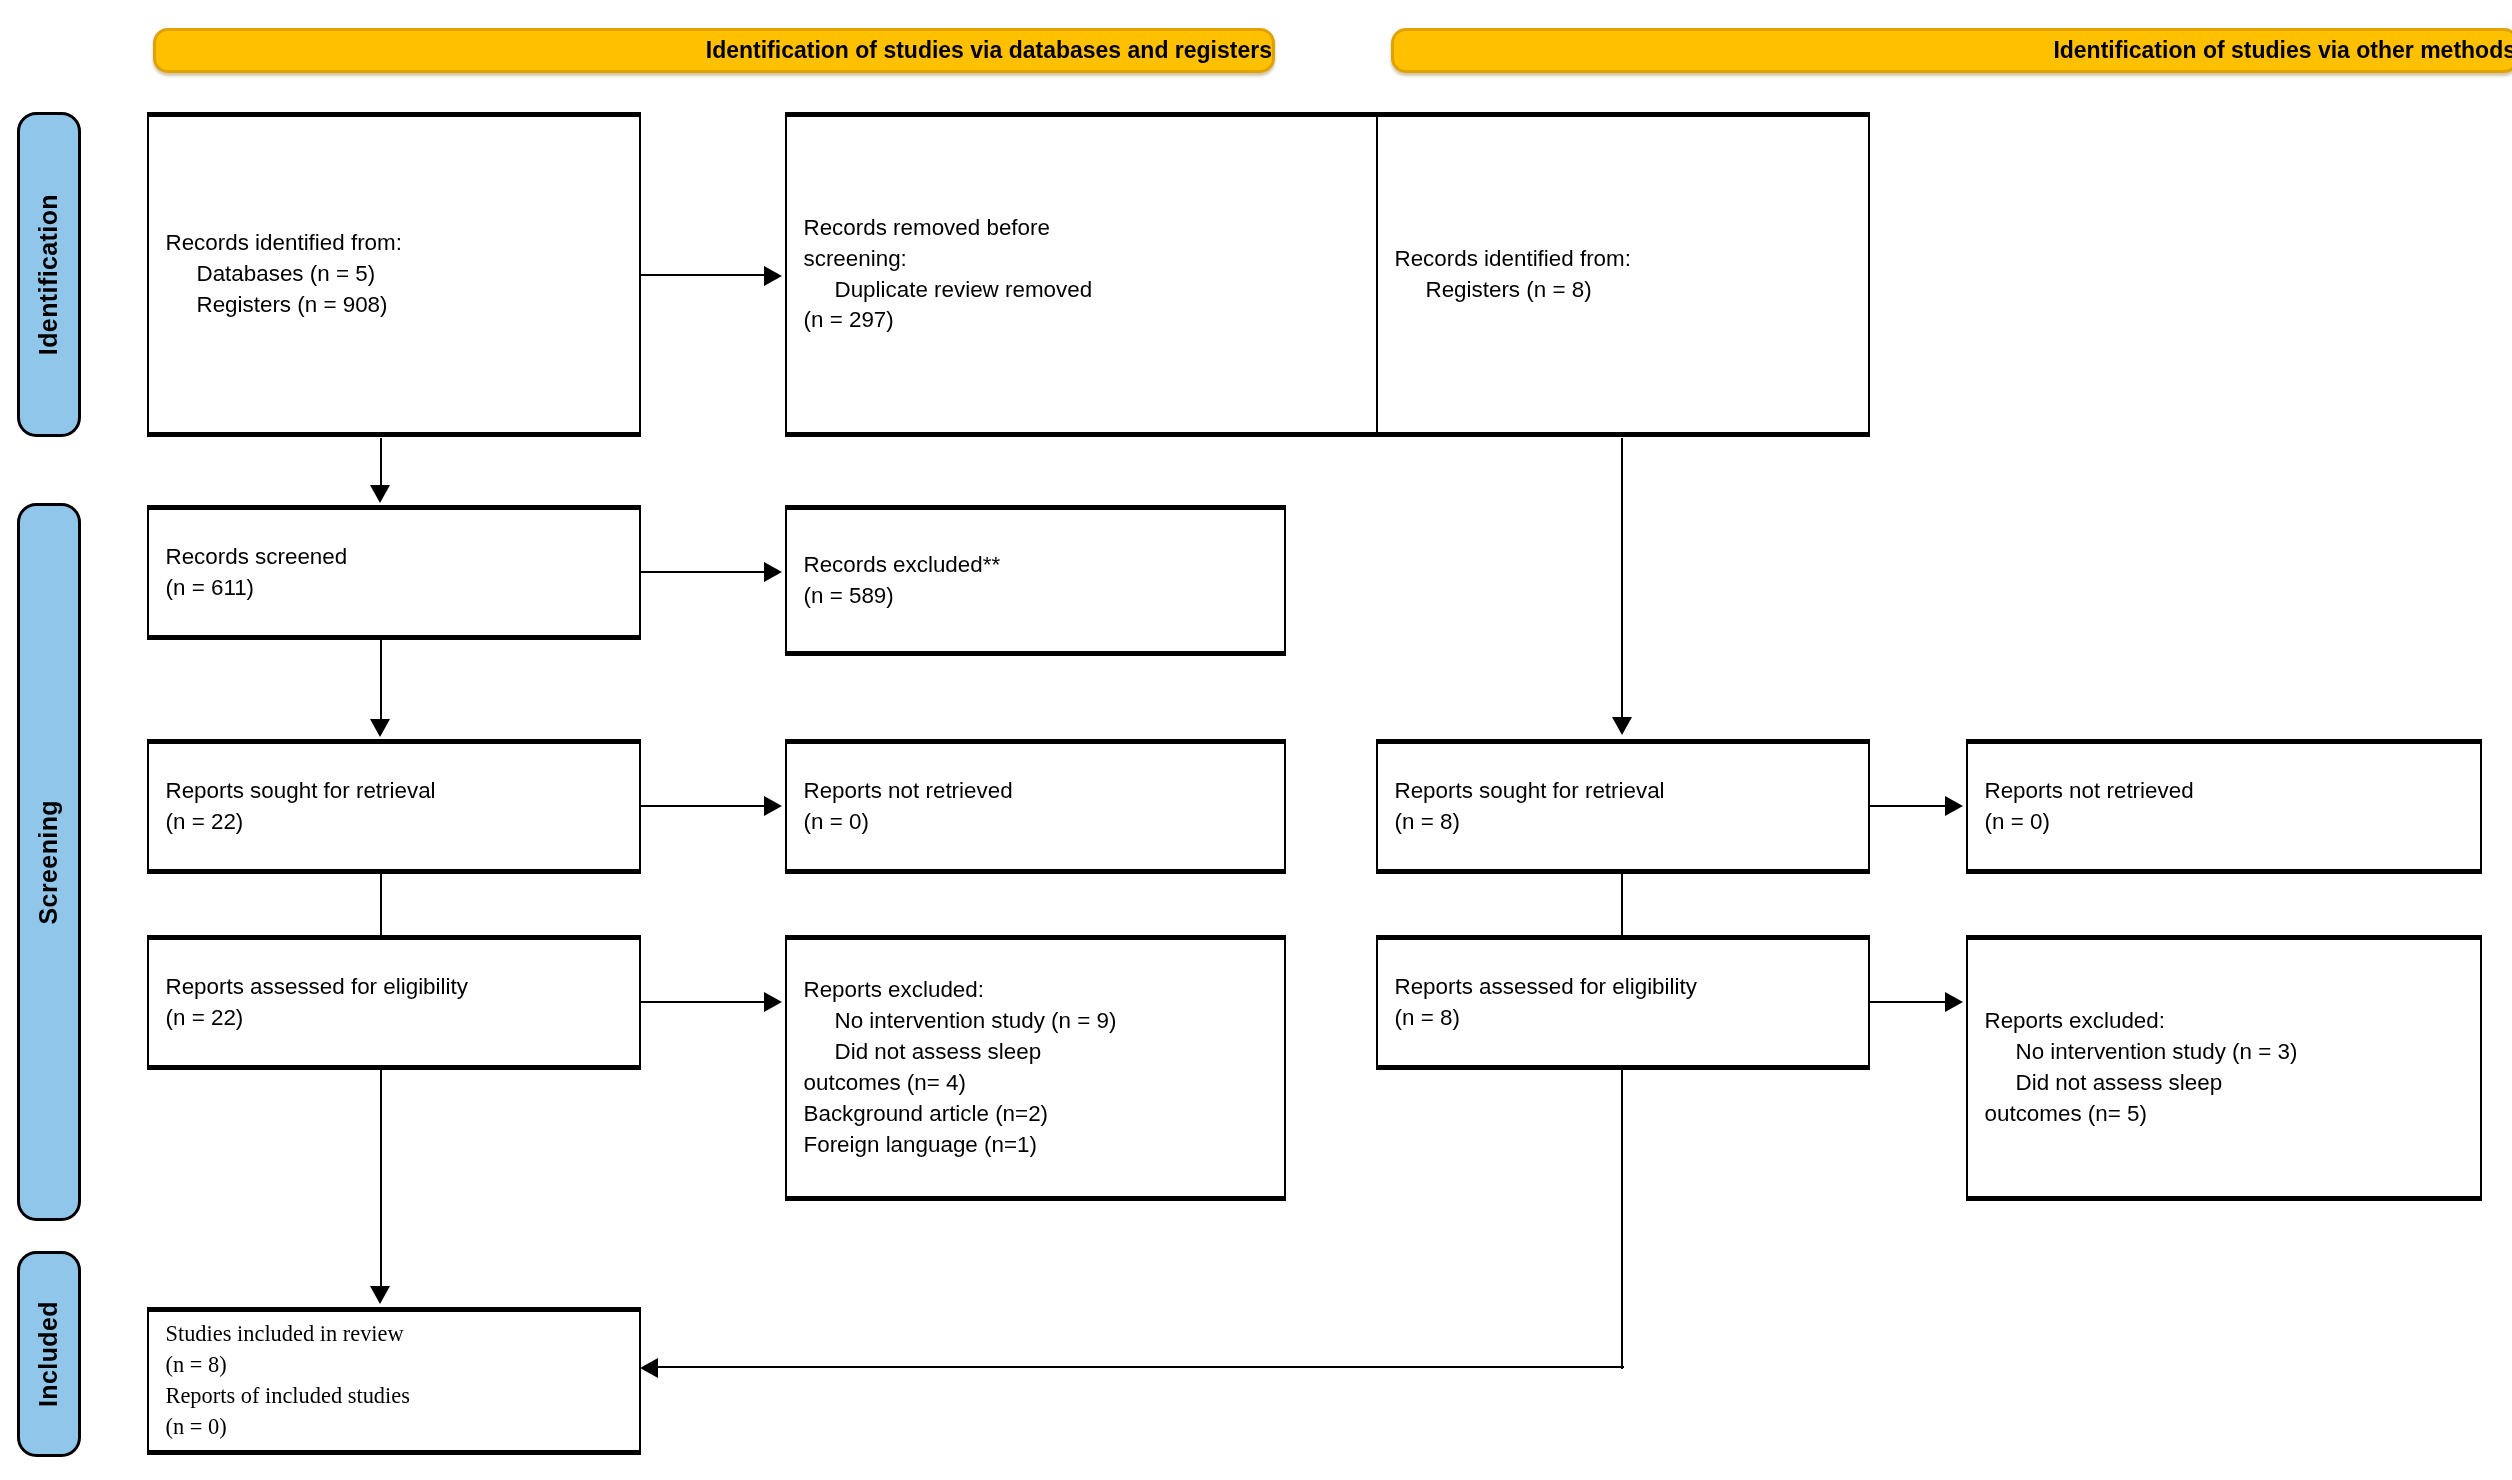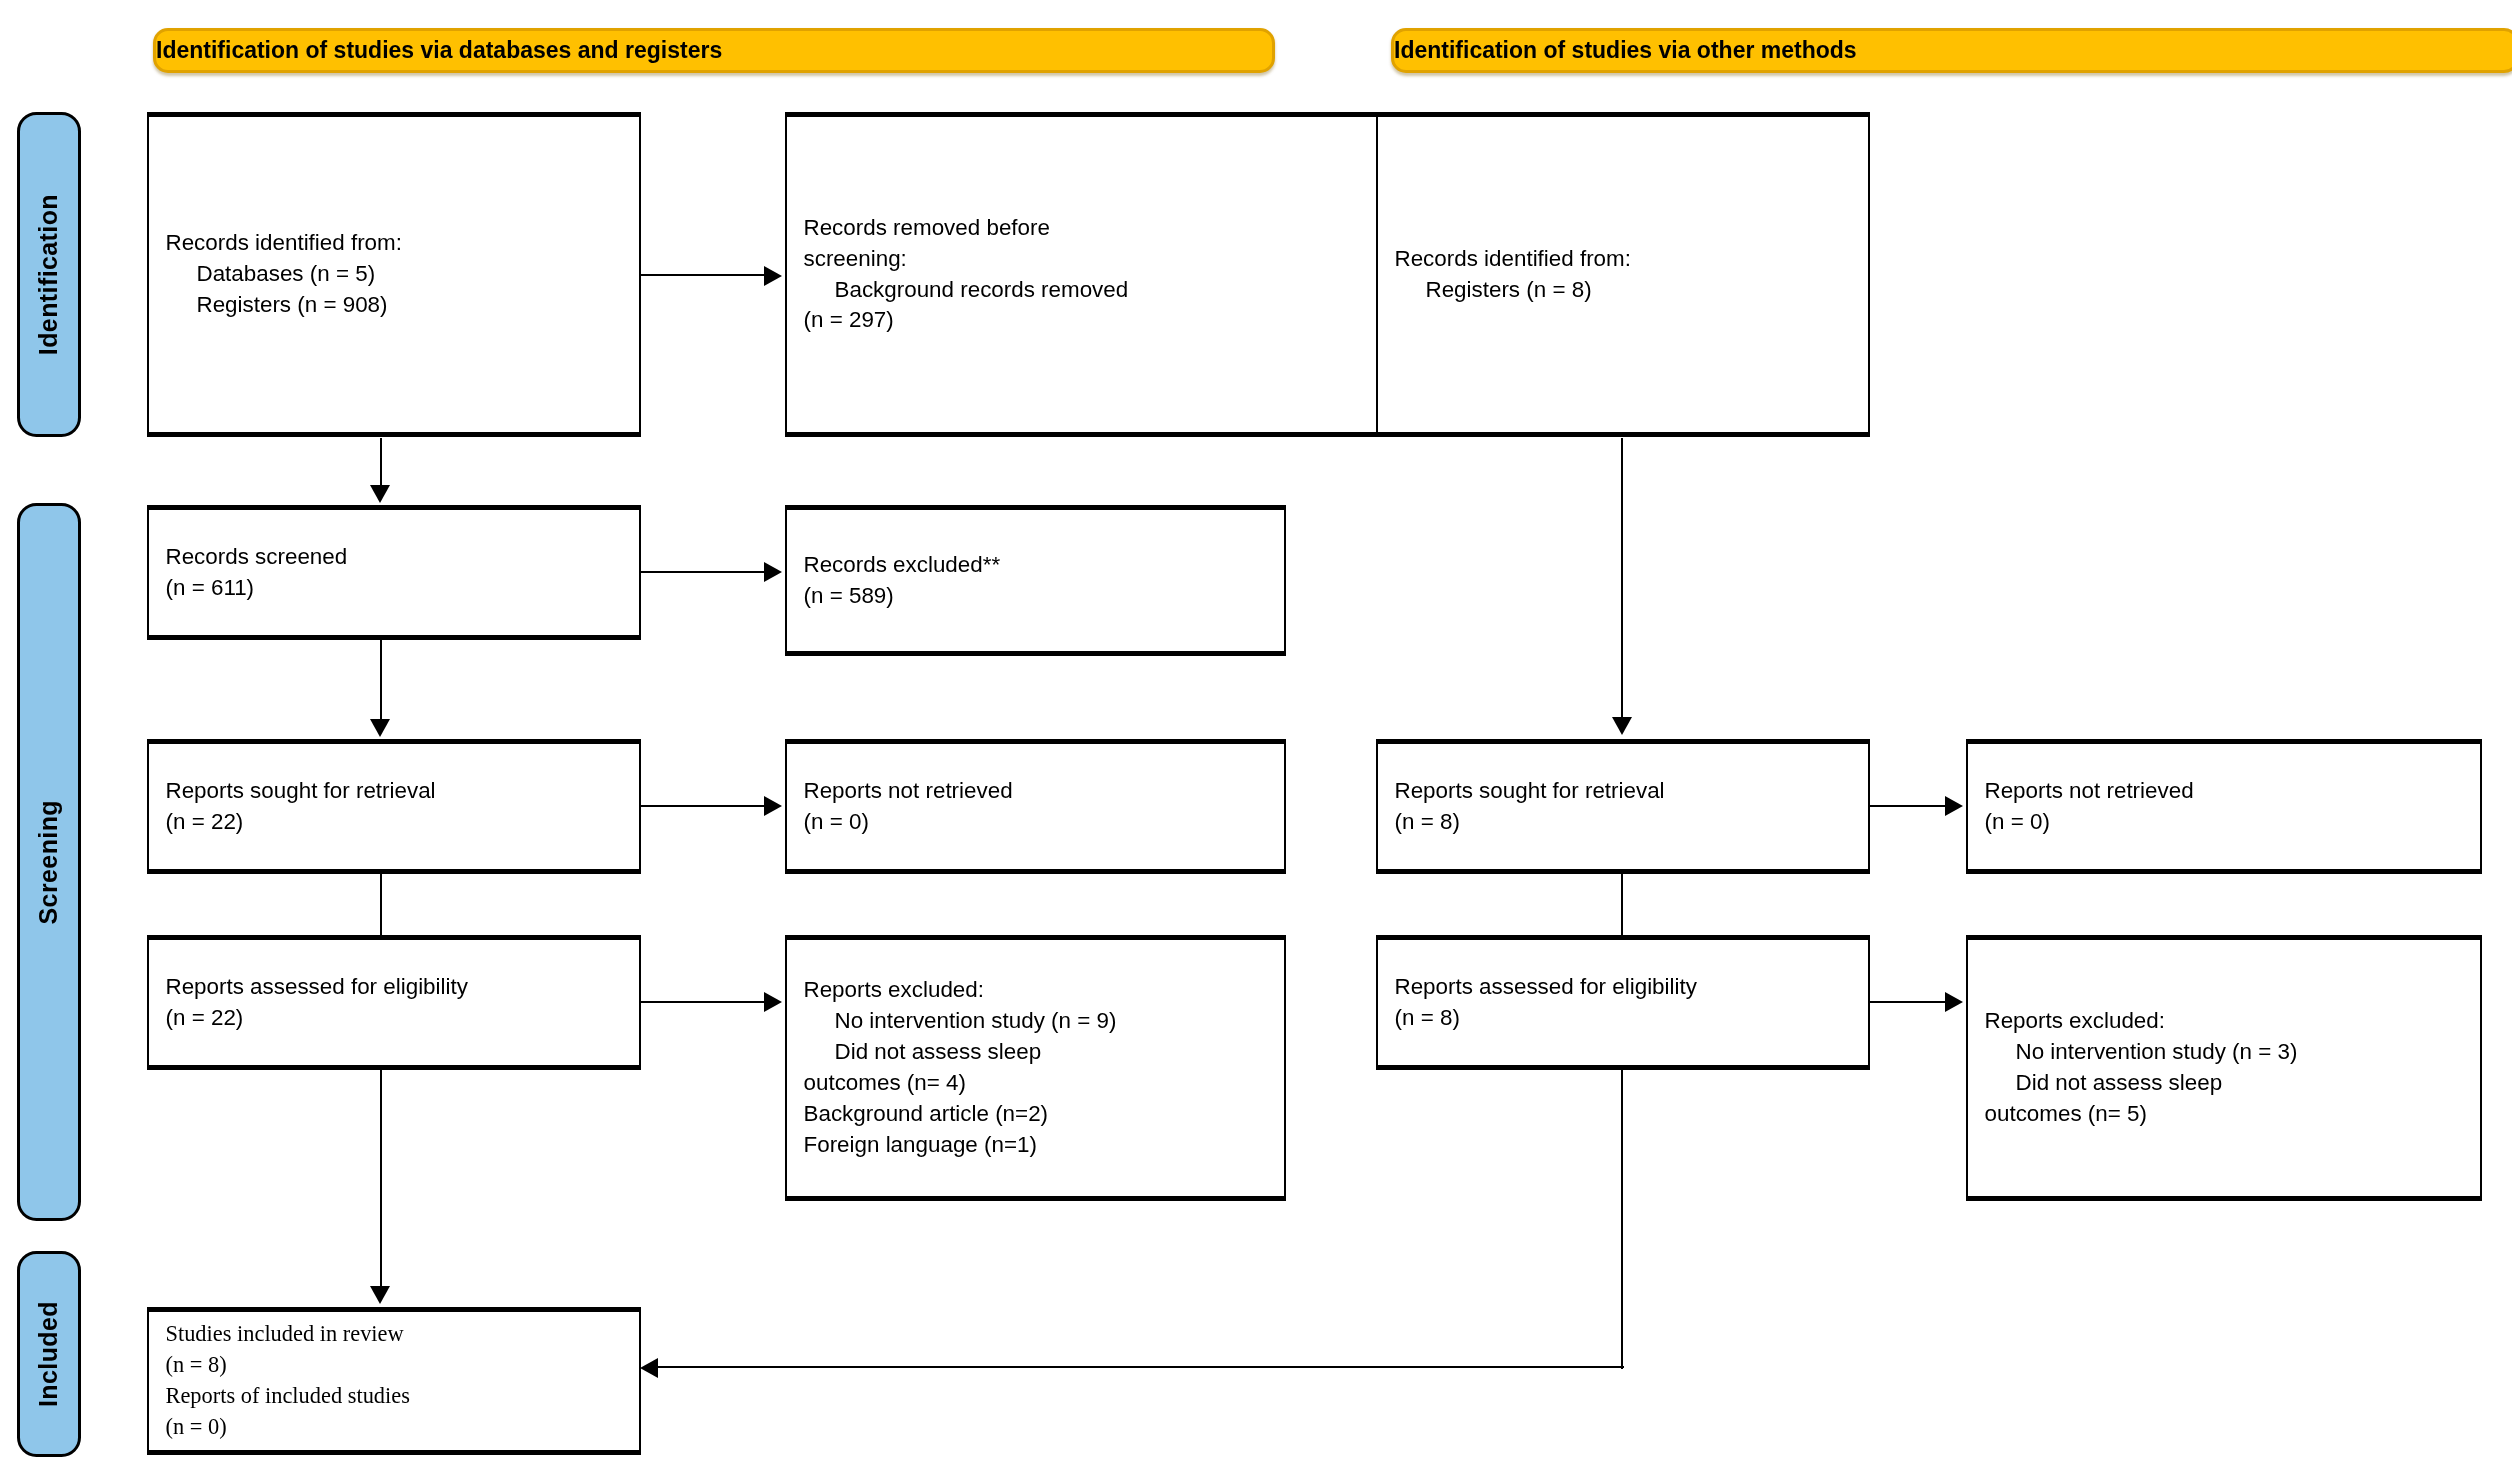--- a/index.html
+++ b/index.html
@@ -41,21 +41,21 @@
 
   
   .col-header {
     position: absolute;
     background: #FFC000;
     border: 3px solid #E0A200;
     border-radius: 15px;
     box-sizing: border-box;
     display: flex;
     align-items: center;
-    justify-content: flex-start;
+    justify-content: flex-end;
     box-shadow: 0 2.2px 3px rgba(120,90,0,0.35);
   }
   .col-header span {
     font-weight: bold;
     font-size: 23px;
     color: #000000;
     text-align: center;
     white-space: nowrap;
   }
 
@@ -136,21 +136,21 @@
 
   <div class="fbox" style="left:147px; top:112px; width:494px; height:325px;">
     <div class="line">Records identified from:</div>
     <div class="line indent">Databases (n = 5)</div>
     <div class="line indent">Registers (n = 908)</div>
   </div>
 
   <div class="fbox" style="left:785px; top:112px; width:605px; height:325px;">
     <div class="line"><span>Records removed </span><span class="it">before</span></div>
     <div class="line"><span class="it">screening</span><span>:</span></div>
-    <div class="line indent">Background records removed</div>
+    <div class="line indent">Duplicate review removed</div>
     <div class="line">(n = 297)</div>
   </div>
 
   <div class="hline" style="left:640px; top:274px; width:127px;"></div>
   <div class="arrow-r" style="left:764px; top:266px;"></div>
 
   <div class="vline" style="left:380px; top:438px; height:49px;"></div>
   <div class="arrow-d" style="left:370px; top:485px;"></div>
 
   <div class="fbox" style="left:147px; top:505px; width:494px; height:135px;">

